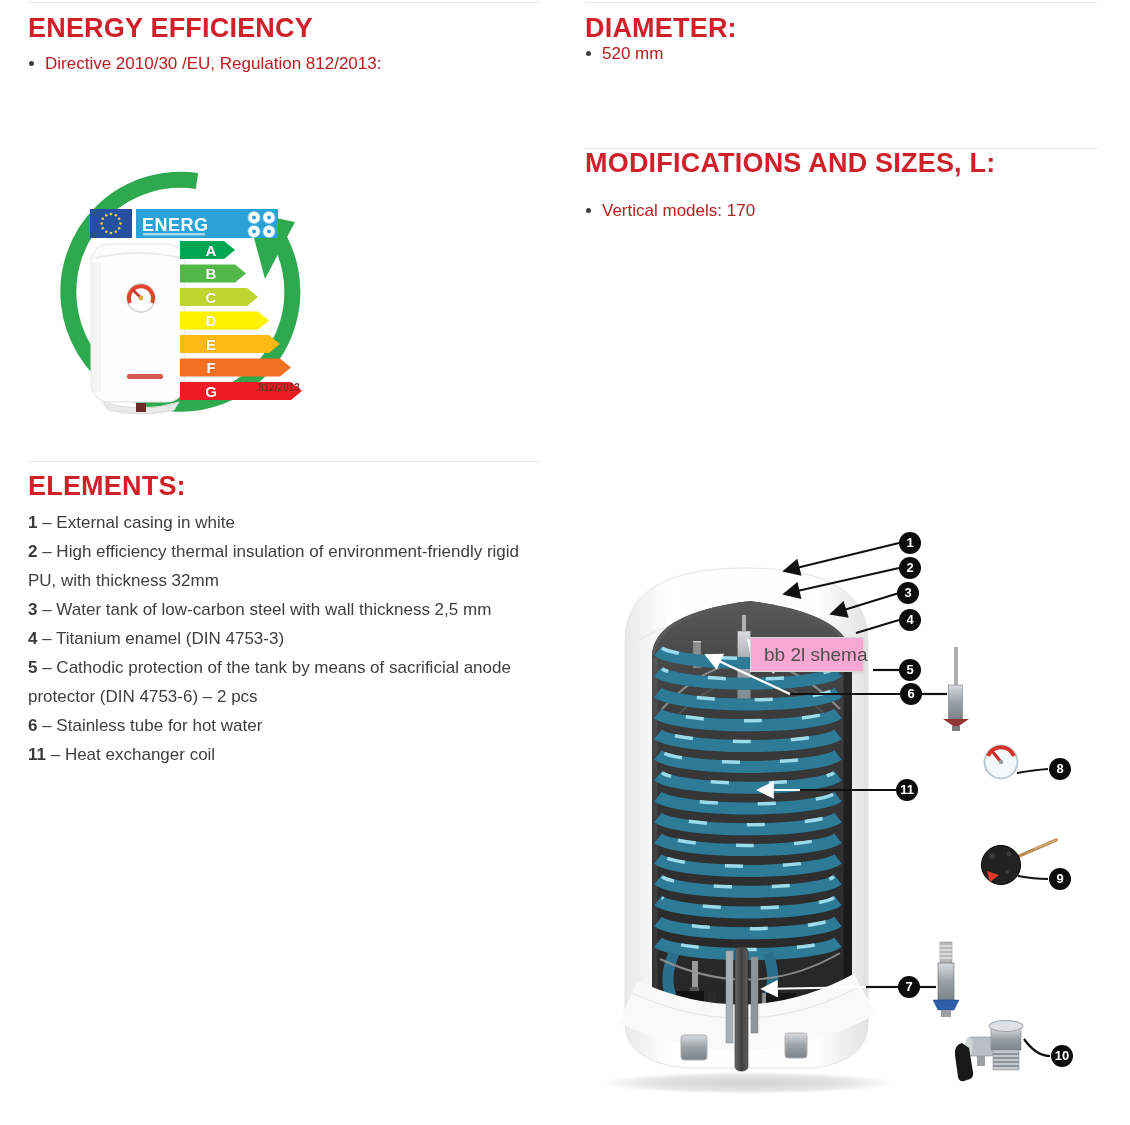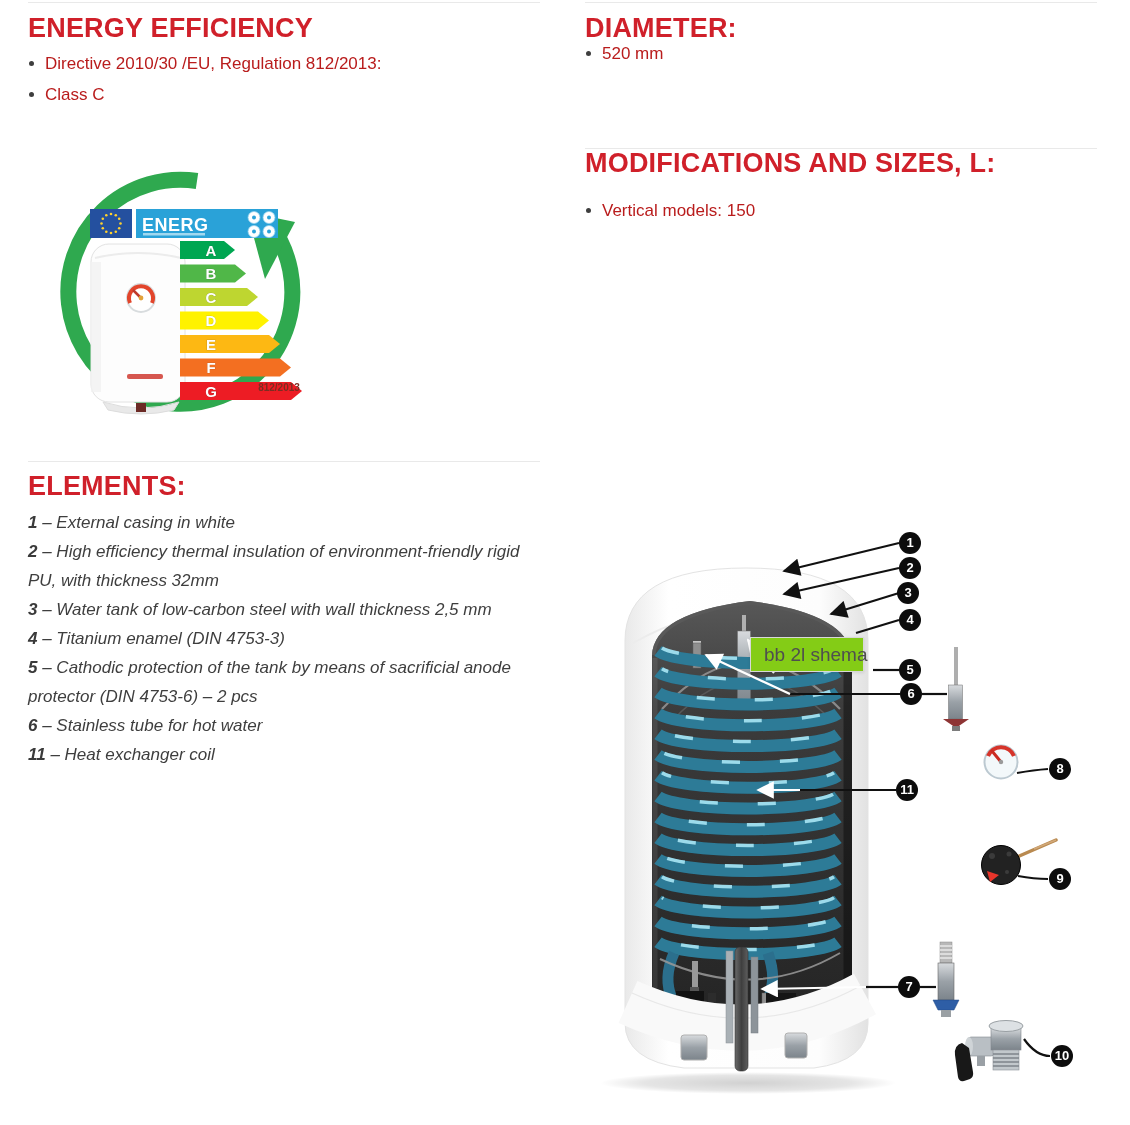--- a/index.html
+++ b/index.html
@@ -11,42 +11,41 @@
   .col-right{left:585px;}
   .rule{position:absolute;left:0;right:0;border-top:1px solid #e9e9e9;height:0;}
   h2.sec{position:absolute;margin:0;font-size:27px;font-weight:700;color:#d0202a;letter-spacing:.2px;}
   ul.bullets{position:absolute;list-style:none;margin:0;padding:0 0 0 17px;font-size:17px;line-height:20px;color:#b91c1c;}
   ul.bullets li{position:relative;margin-bottom:11px;}
   ul.bullets li::before{content:"";position:absolute;left:-16px;top:7px;width:5px;height:5px;border-radius:50%;background:#3e3e3e;}
   
   .energy-label{position:absolute;top:152px;left:0;width:300px;height:270px;}
   
   ul.elements{position:absolute;top:508px;left:0;width:512px;list-style:none;margin:0;padding:0;
-              font-size:17px;line-height:29px;color:#3e3e3e;font-style:italic;}
+              font-size:17px;line-height:29px;color:#3e3e3e;}
   ul.elements b{font-weight:700;color:#3a3a3a;}
   
   .diagram{position:absolute;left:588px;top:523px;width:515px;height:602px;}
   .diagram svg{position:absolute;left:0;top:0;}
   .tooltip{position:absolute;left:162px;top:114px;width:114px;height:35px;box-sizing:border-box;
-           background:#84cc16;border:1px solid #d8d8d8;box-shadow:0 1px 3px rgba(0,0,0,.10);
+           background:#f9a8d4;border:1px solid #d8d8d8;box-shadow:0 1px 3px rgba(0,0,0,.10);
            font-size:19px;line-height:33px;padding-left:13px;color:#4f4f4f;white-space:nowrap;}
   .badge{position:absolute;width:22px;height:22px;margin:-11px 0 0 -11px;border-radius:50%;
          background:#0c0c0c;color:#fff;font-size:13px;font-weight:700;line-height:22px;text-align:center;}
 </style>
 </head>
 <body>
 
 <div class="page">
 
   <section class="col col-left">
     <div class="rule" style="top:2px"></div>
     <h2 class="sec" style="top:13px">ENERGY EFFICIENCY</h2>
     <ul class="bullets" style="top:54px">
       <li><span>Directive 2010/30 /EU, Regulation 812/2013:</span></li>
-      <li><span>Class C</span></li>
     </ul>
 
     <div class="energy-label">
       <svg width="300" height="270" viewBox="0 0 300 270">
 
         <g>
           <path d="M169,29 A112,112 0 1 0 243,74" fill="none" stroke="#2fa94f" stroke-width="16"></path>
           <polygon points="219,60 267,70 237,127" fill="#2fa94f"></polygon>
         </g>
 
@@ -132,21 +131,21 @@
 
   <section class="col col-right">
     <div class="rule" style="top:2px"></div>
     <h2 class="sec" style="top:13px">DIAMETER:</h2>
     <ul class="bullets" style="top:44px">
       <li><span>520 mm</span></li>
     </ul>
     <div class="rule" style="top:148px"></div>
     <h2 class="sec" style="top:148px">MODIFICATIONS AND SIZES, L:</h2>
     <ul class="bullets" style="top:201px">
-      <li><span>Vertical models: 150</span></li>
+      <li><span>Vertical models: 170</span></li>
     </ul>
   </section>
 
   <div class="diagram">
     <svg width="515" height="602" viewBox="0 0 515 602">
       <defs>
         <linearGradient id="gcase" x1="0" y1="0" x2="1" y2="0">
           <stop offset="0" stop-color="#e9e9e9"></stop>
             <stop offset="0.18" stop-color="#ffffff"></stop>
           <stop offset="0.8" stop-color="#fdfdfd"></stop>

